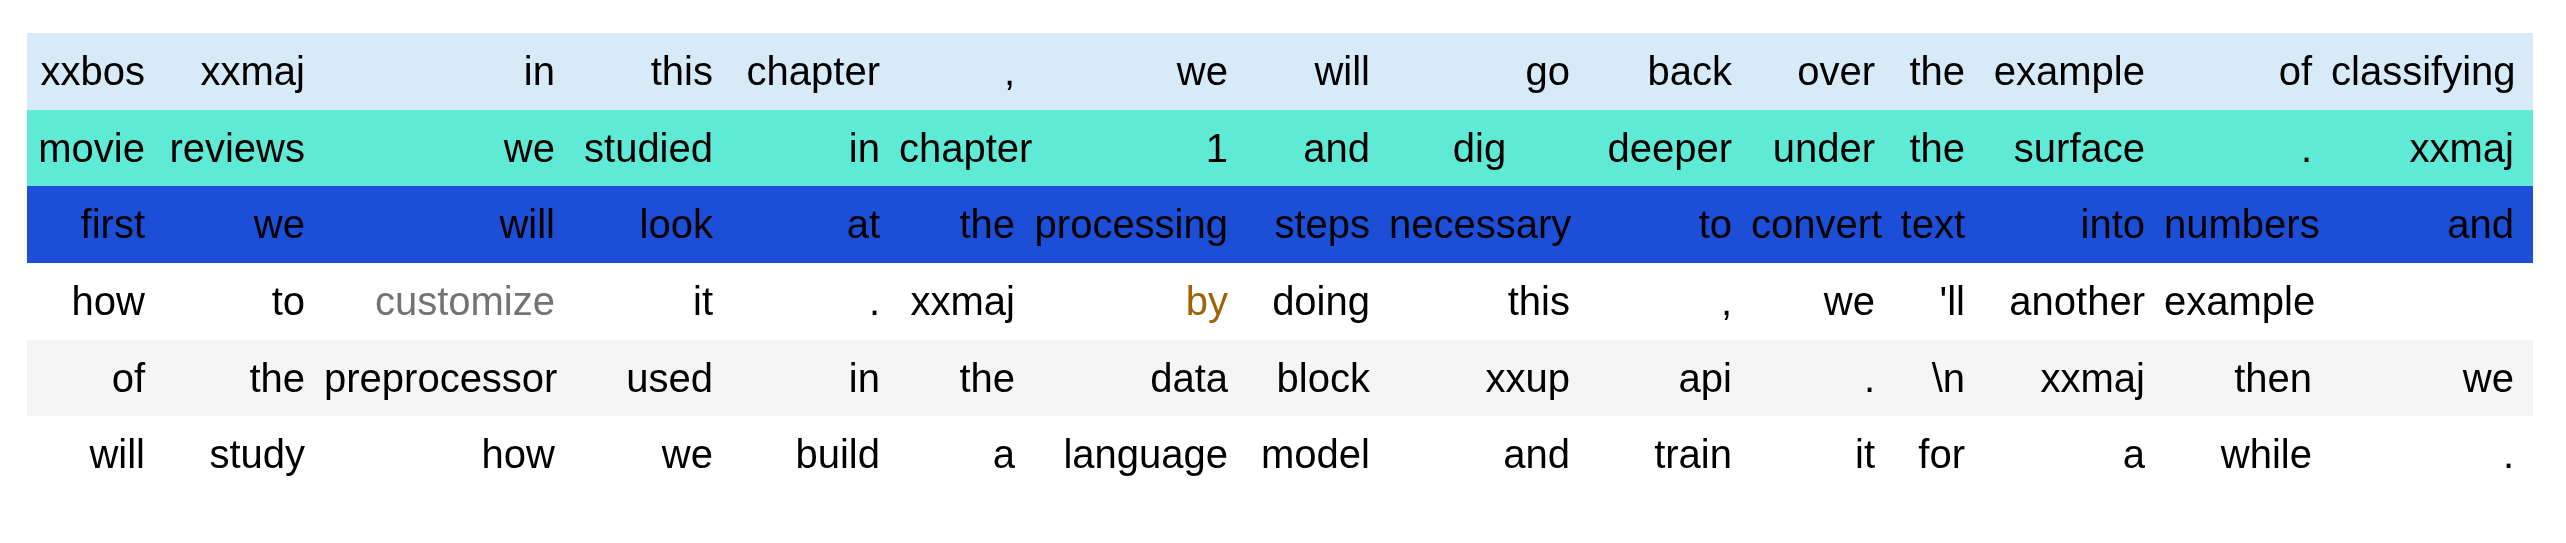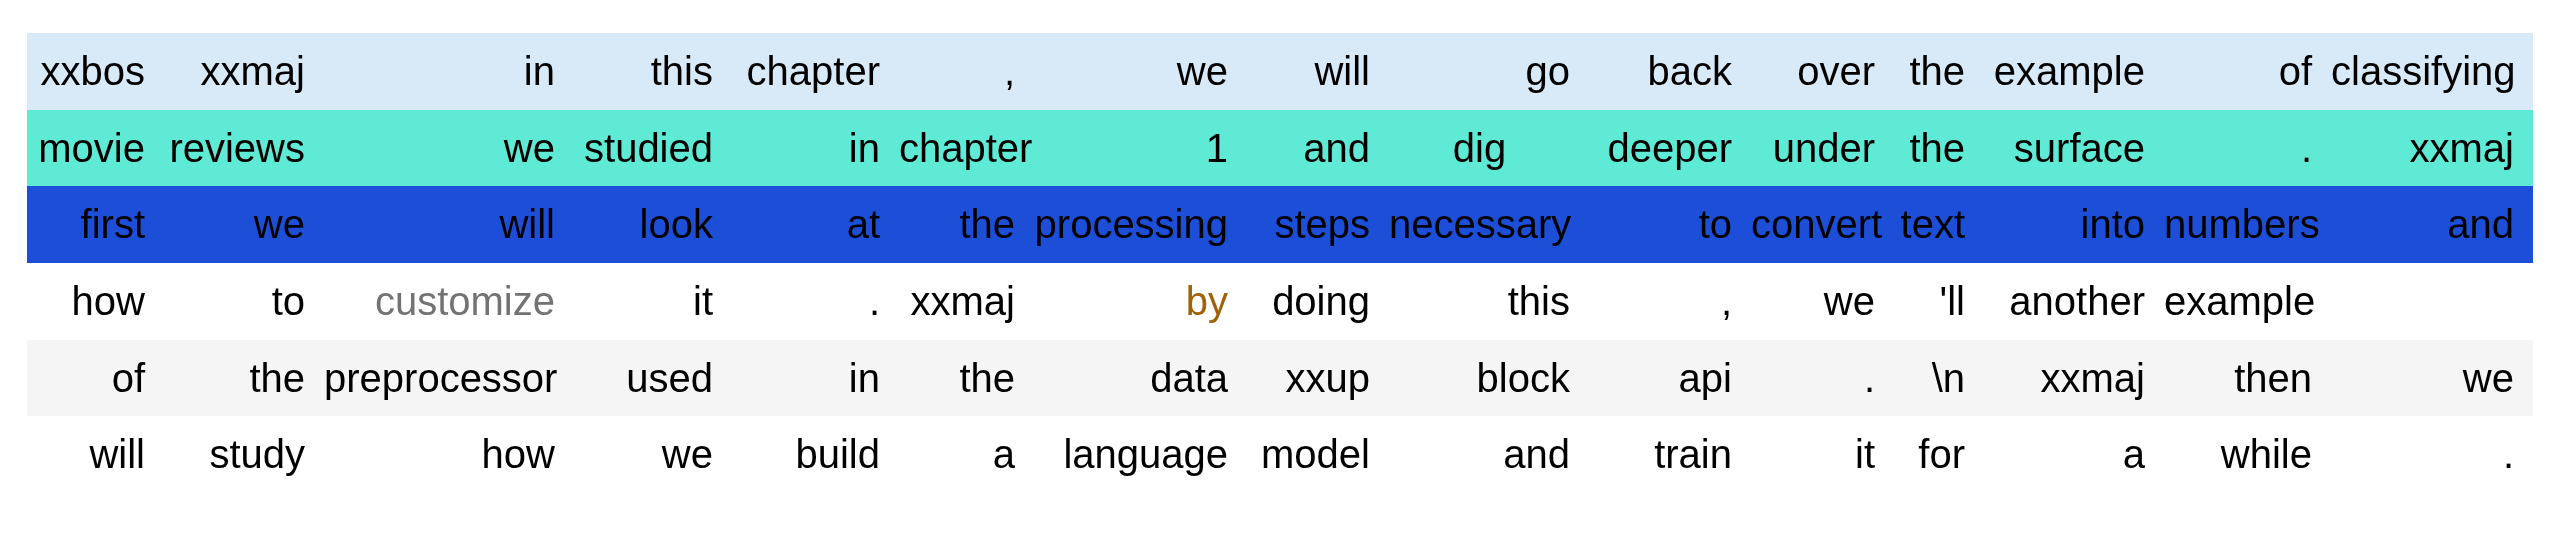--- a/index.html
+++ b/index.html
@@ -103,22 +103,22 @@
       <div class="cell" style="color: rgb(0, 0, 0);">example</div>
     </div>
     <div class="row" style="background: rgb(245, 245, 245);">
       <div class="cell" style="color: rgb(0, 0, 0);">of</div>
       <div class="cell" style="color: rgb(0, 0, 0);">the</div>
       <div class="cell" style="color: rgb(0, 0, 0);">preprocessor</div>
       <div class="cell" style="color: rgb(0, 0, 0);">used</div>
       <div class="cell" style="color: rgb(0, 0, 0);">in</div>
       <div class="cell" style="color: rgb(0, 0, 0);">the</div>
       <div class="cell" style="color: rgb(0, 0, 0); text-align: right;">data</div>
+      <div class="cell" style="color: rgb(0, 0, 0);">block</div>
       <div class="cell" style="color: rgb(0, 0, 0);">xxup</div>
-      <div class="cell" style="color: rgb(0, 0, 0);">block</div>
       <div class="cell" style="color: rgb(0, 0, 0);">api</div>
       <div class="cell" style="color: rgb(0, 0, 0);">.</div>
       <div class="cell" style="color: rgb(0, 0, 0);">\n</div>
       <div class="cell" style="color: rgb(0, 0, 0);">xxmaj</div>
       <div class="cell" style="color: rgb(0, 0, 0);">then</div>
       <div class="cell" style="color: rgb(0, 0, 0);">we</div>
     </div>
     <div class="row" style="background: rgb(255, 255, 255);">
       <div class="cell" style="color: rgb(0, 0, 0);">will</div>
       <div class="cell" style="color: rgb(0, 0, 0);">study</div>

